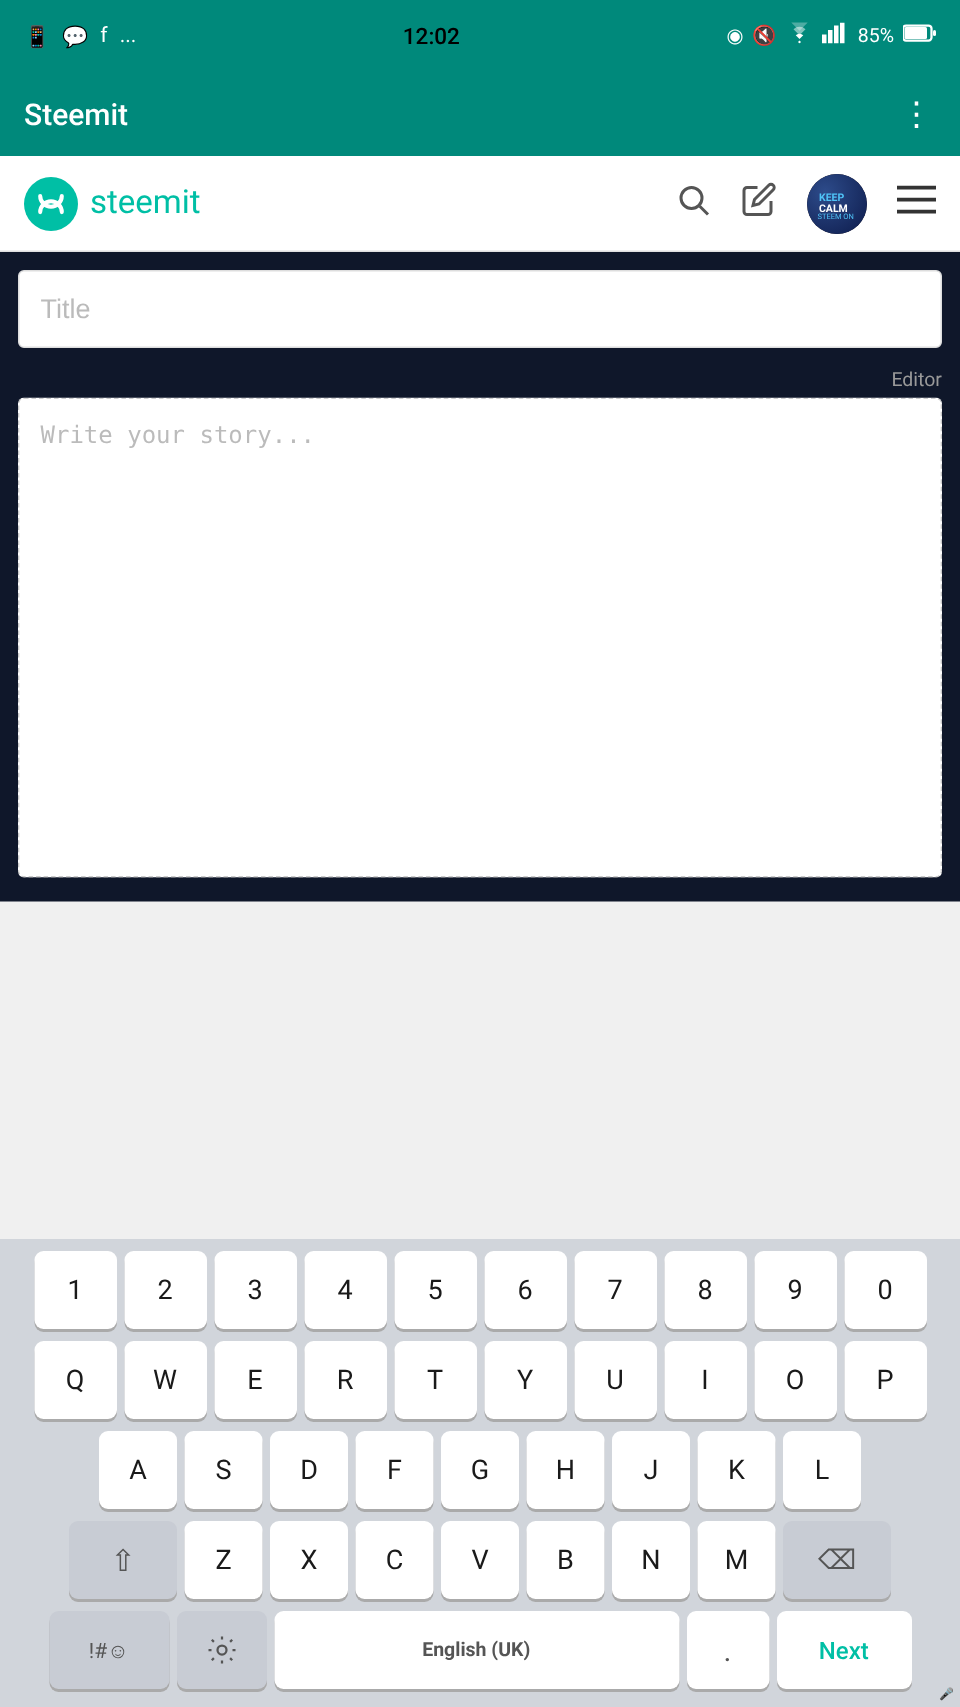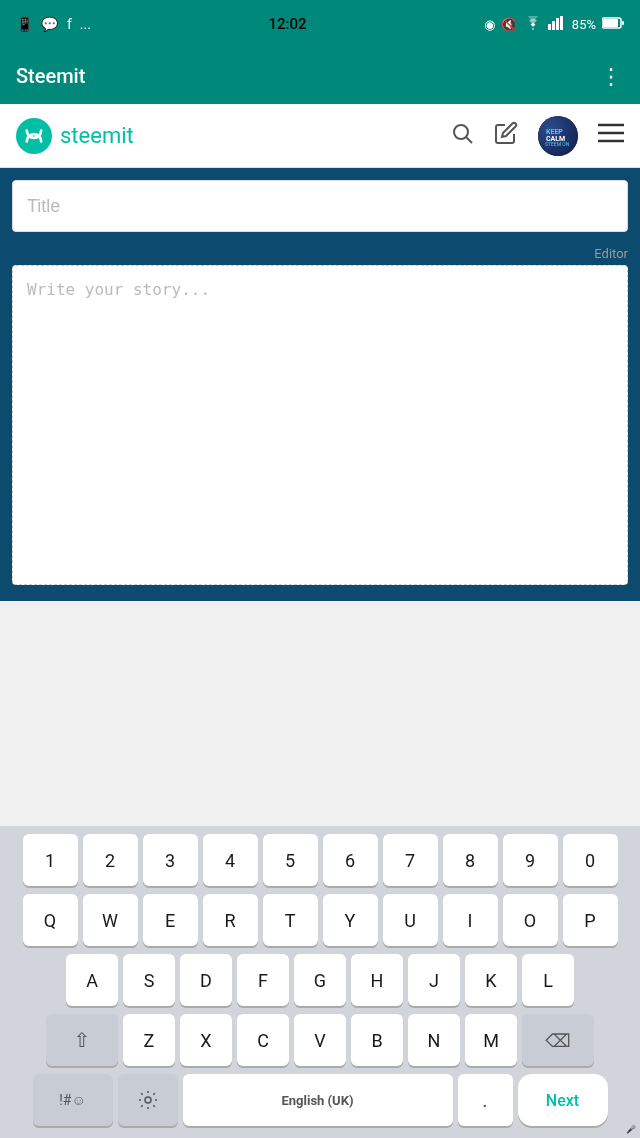--- a/index.html
+++ b/index.html
@@ -112,21 +112,21 @@
       margin-right: 8px;
     }
     #hamburger-icon {
       font-size: 22px;
       color: #333;
     }
 
     
     #content-area {
       width: 100%;
-      background: #0c4a6e;
+      background: #0f172a;
       padding: 12px;
     }
 
     #title-input {
       width: 100%;
       height: 52px;
       border: 1px solid #ddd;
       border-radius: 4px;
       padding: 0 14px;
       font-size: 18px;
@@ -243,21 +243,20 @@
       width: 55px;
       font-size: 20px;
       color: #555;
     }
 
     .key-next {
       width: 90px;
       font-size: 16px;
       color: #00BFA5;
       font-weight: 500;
-      border-radius: 14px;
     }
 
     .key-symbols {
       width: 80px;
       font-size: 14px;
     }
 
     .key-settings {
       width: 60px;
       background: #c8ccd4;

